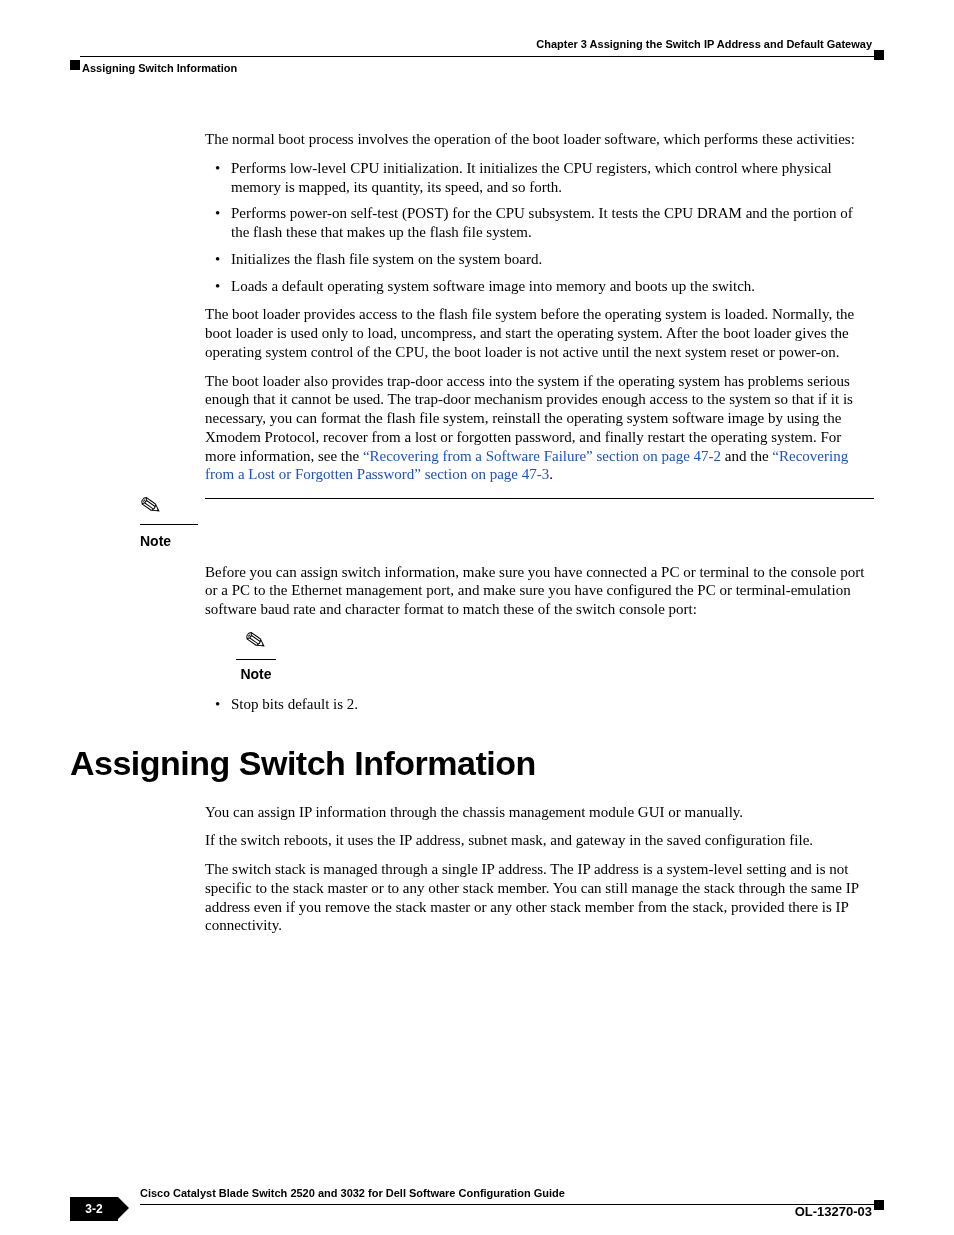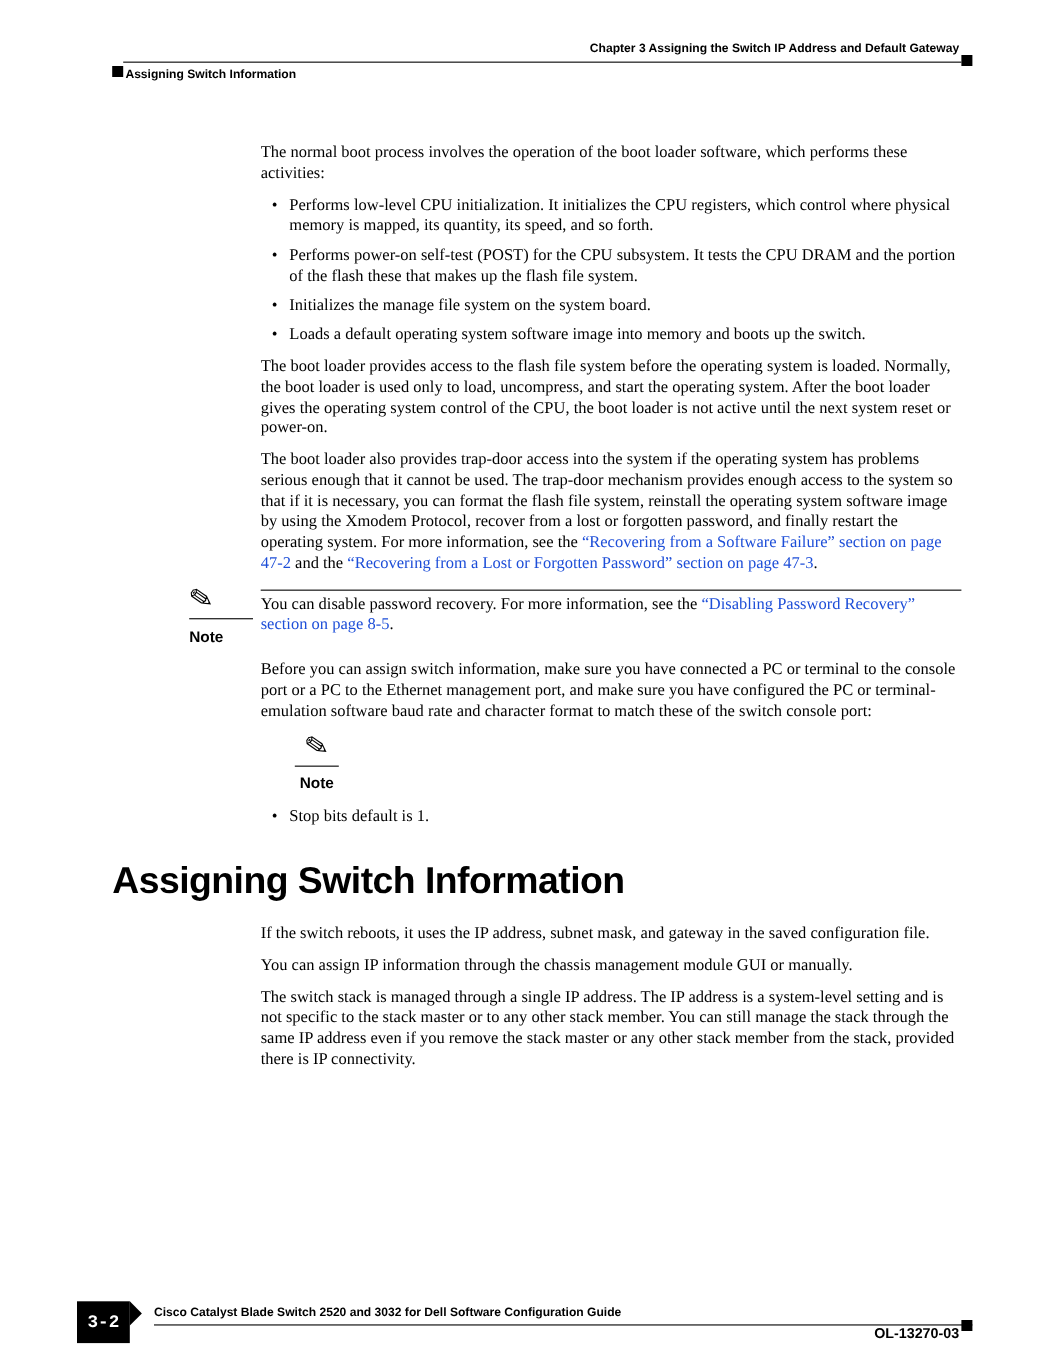--- a/index.html
+++ b/index.html
@@ -1,16 +1,16 @@
 <!DOCTYPE html>
 <html><head>
 <meta charset="utf-8">
 <style>
 body { margin: 0; padding: 0; font-family: "Times New Roman", Times, serif; background: white; color: black; }
-.page { width: 954px; height: 1235px; position: relative; box-sizing: border-box; padding: 32px 70px 40px 102px; }
+.page { width: 954px; height: 1235px; position: relative; box-sizing: border-box; padding: 32px 70px 40px 70px; }
 .header { position: relative; height: 28px; }
 .header-line { position: absolute; left: 10px; right: 10px; top: 24px; height: 1px; background: black; }
 .hdr-chapter { position: absolute; right: 12px; top: 6px; font-family: Arial, Helvetica, sans-serif; font-size: 11px; font-weight: bold; }
 .hdr-section { position: absolute; left: 12px; top: 30px; font-family: Arial, Helvetica, sans-serif; font-size: 11px; font-weight: bold; }
 .end-square-r { position: absolute; right: 0; top: 18px; width: 10px; height: 10px; background: black; }
 .start-square { position: absolute; left: 0; top: 28px; width: 10px; height: 10px; background: black; }
 .content { margin-left: 135px; margin-right: 10px; margin-top: 70px; font-size: 15px; line-height: 1.25; }
 .content p { margin: 0 0 10px 0; }
 ul.bullets { list-style: none; padding: 0; margin: 0 0 10px 0; }
 ul.bullets li { position: relative; padding-left: 26px; margin-bottom: 8px; }
@@ -22,21 +22,21 @@
 .pen-glyph { font-size: 26px; line-height: 1; transform: rotate(-10deg); display: inline-block; }
 .note-label { font-family: Arial, Helvetica, sans-serif; font-size: 14px; font-weight: bold; margin-top: 4px; }
 .noteblock .note-body { flex: 1; padding-top: 0; }
 .rule { border-top: 1px solid black; margin: 4px 0; }
 .note-inner { margin-left: 26px; margin-bottom: 12px; }
 .note-inner .pen-col { width: 50px; align-items: center; }
 .note-inner .note-label { margin-top: 2px; }
 .h1 { font-family: Arial, Helvetica, sans-serif; font-size: 34px; font-weight: bold; margin: 28px 0 18px -135px; letter-spacing: -0.5px; }
 .footer { position: absolute; bottom: 30px; left: 70px; right: 70px; }
 .footer-line { position: relative; height: 1px; background: black; margin-bottom: 0; margin-left: 70px; }
-.pagebadge { position: absolute; left: 0; bottom: -16px; width: 48px; height: 38px; background: black; color: white; font-family: Liberation Mono, monospace; font-size: 16px; font-weight: bold; display: flex; align-items: center; justify-content: center; }
+.pagebadge { position: absolute; left: 0; bottom: -16px; width: 48px; height: 24px; background: black; color: white; font-family: Liberation Sans, sans-serif; font-size: 12px; font-weight: bold; display: flex; align-items: center; justify-content: center; }
 .pagebadge::after { content: ""; position: absolute; right: -11px; top: 0; width: 0; height: 0; border-top: 11px solid transparent; border-bottom: 11px solid transparent; border-left: 11px solid black; }
 .ft-title { position: absolute; left: 70px; bottom: 6px; font-family: Arial, Helvetica, sans-serif; font-size: 11px; font-weight: bold; }
 .ft-doc { position: absolute; right: 12px; bottom: -14px; font-family: Arial, Helvetica, sans-serif; font-size: 13px; font-weight: bold; }
 .ft-end-sq { position: absolute; right: 0; bottom: -5px; width: 10px; height: 10px; background: black; }
 </style>
 </head>
 <body>
 
 <div class="page">
 
@@ -47,63 +47,60 @@
     <div class="start-square"></div>
     <div class="hdr-section">Assigning Switch Information</div>
   </div>
 
   <div class="content">
     <p>The normal boot process involves the operation of the boot loader software, which performs these activities:</p>
 
     <ul class="bullets">
       <li>Performs low-level CPU initialization. It initializes the CPU registers, which control where physical memory is mapped, its quantity, its speed, and so forth.</li>
       <li>Performs power-on self-test (POST) for the CPU subsystem. It tests the CPU DRAM and the portion of the flash these that makes up the flash file system.</li>
-      <li>Initializes the manage file system on the system board.</li>
+      <li>Initializes the flash file system on the system board.</li>
       <li>Loads a default operating system software image into memory and boots up the switch.</li>
     </ul>
 
     <p>The boot loader provides access to the flash file system before the operating system is loaded. Normally, the boot loader is used only to load, uncompress, and start the operating system. After the boot loader gives the operating system control of the CPU, the boot loader is not active until the next system reset or power-on.</p>
 
     <p>
       <span>The boot loader also provides trap-door access into the system if the operating system has problems serious enough that it cannot be used. The trap-door mechanism provides enough access to the system so that if it is necessary, you can format the flash file system, reinstall the operating system software image by using the Xmodem Protocol, recover from a lost or forgotten password, and finally restart the operating system. For more information, see the </span><span class="link">“Recovering from a Software Failure” section on page 47-2</span><span> and the </span><span class="link">“Recovering from a Lost or Forgotten Password” section on page 47-3</span><span>.</span>
     </p>
 
     <div class="noteblock note-out">
       <div class="pen-col">
         <span class="pen-glyph">✎</span>
         <div class="rule" style="width:58px"></div>
         <span class="note-label">Note</span>
       </div>
       <div class="note-body">
         <div class="rule"></div>
-        <p style="margin-top:4px">
-          <span>You can disable password recovery. For more information, see the </span><span class="link">“Disabling Password Recovery” section on page 8-5</span><span>.</span>
-        </p>
       </div>
     </div>
 
     <p>Before you can assign switch information, make sure you have connected a PC or terminal to the console port or a PC to the Ethernet management port, and make sure you have configured the PC or terminal-emulation software baud rate and character format to match these of the switch console port:</p>
 
 
     <div class="noteblock note-inner">
       <div class="pen-col">
         <span class="pen-glyph">✎</span>
         <div class="rule" style="width:40px"></div>
         <span class="note-label">Note</span>
       </div>
     </div>
 
     <ul class="bullets">
-      <li>Stop bits default is 1.</li>
+      <li>Stop bits default is 2.</li>
     </ul>
 
     <div class="h1">Assigning Switch Information</div>
 
+    <p>You can assign IP information through the chassis management module GUI or manually.</p>
     <p>If the switch reboots, it uses the IP address, subnet mask, and gateway in the saved configuration file.</p>
-    <p>You can assign IP information through the chassis management module GUI or manually.</p>
     <p>The switch stack is managed through a single IP address. The IP address is a system-level setting and is not specific to the stack master or to any other stack member. You can still manage the stack through the same IP address even if you remove the stack master or any other stack member from the stack, provided there is IP connectivity.</p>
   </div>
 
   <div class="footer">
     <div class="ft-title">Cisco Catalyst Blade Switch 2520 and 3032 for Dell Software Configuration Guide</div>
     <div class="footer-line"></div>
     <div class="pagebadge">3-2</div>
     <div class="ft-doc">OL-13270-03</div>
     <div class="ft-end-sq"></div>
   </div>

